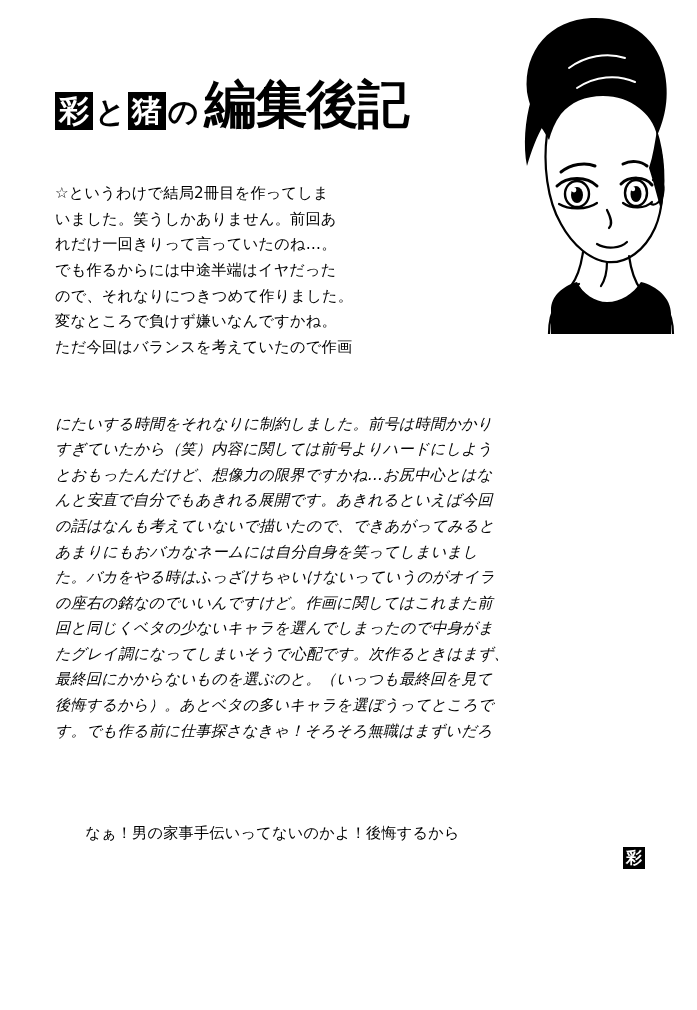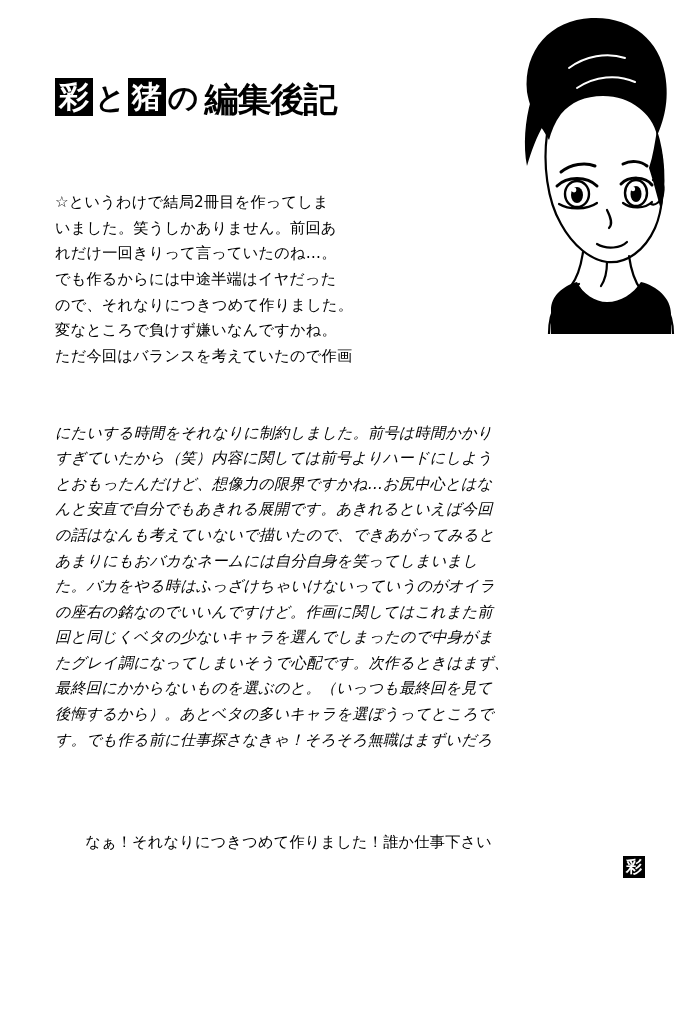--- a/index.html
+++ b/index.html
@@ -45,21 +45,21 @@
     line-height: 1;
     font-family: "DejaVu Sans", sans-serif;
   }
   .title-small {
     font-size: 30px;
     font-weight: bold;
     line-height: 1;
     padding-bottom: 3px;
   }
   .title-big {
-    font-size: 34px;
+    font-size: 52px;
     font-weight: bold;
     line-height: 1;
     letter-spacing: -1px;
     margin-left: 4px;
     padding-bottom: 0px;
   }
 
   
   .illustration {
     position: absolute;
@@ -68,21 +68,21 @@
     width: 260px;
     height: 330px;
     z-index: 1;
   }
   .illustration svg { display: block; }
 
   
   .body-text {
     position: absolute;
     left: 55px;
-    top: 139px;
+    top: 130px;
     width: 590px;
     font-size: 15.2px;
     line-height: 25.6px;
     letter-spacing: 0.2px;
     text-align: left;
     z-index: 4;
     white-space: pre-wrap;
   }
   .body-text .narrow-lines {
     width: 355px;
@@ -203,21 +203,21 @@
 の話はなんも考えていないで描いたので、できあがってみると
 あまりにもおバカなネームには自分自身を笑ってしまいまし
 た。バカをやる時はふっざけちゃいけないっていうのがオイラ
 の座右の銘なのでいいんですけど。作画に関してはこれまた前
 回と同じくベタの少ないキャラを選んでしまったので中身がま
 たグレイ調になってしまいそうで心配です。次作るときはまず、
 最終回にかからないものを選ぶのと。（いっつも最終回を見て
 後悔するから）。あとベタの多いキャラを選ぼうってところで
 す。でも作る前に仕事探さなきゃ！そろそろ無職はまずいだろ</div>
     <div class="sig-line">
-      <span>なぁ！それなりにつきつめて作りました！誰か仕事下さい</span>
+      <span>なぁ！男の家事手伝いってないのかよ！後悔するから</span>
       <span class="sig sig-right">彩</span>
     </div>
   </div>
 
   <div class="para2">
     <div class="sig-line">
       
     </div>
   </div>
 

